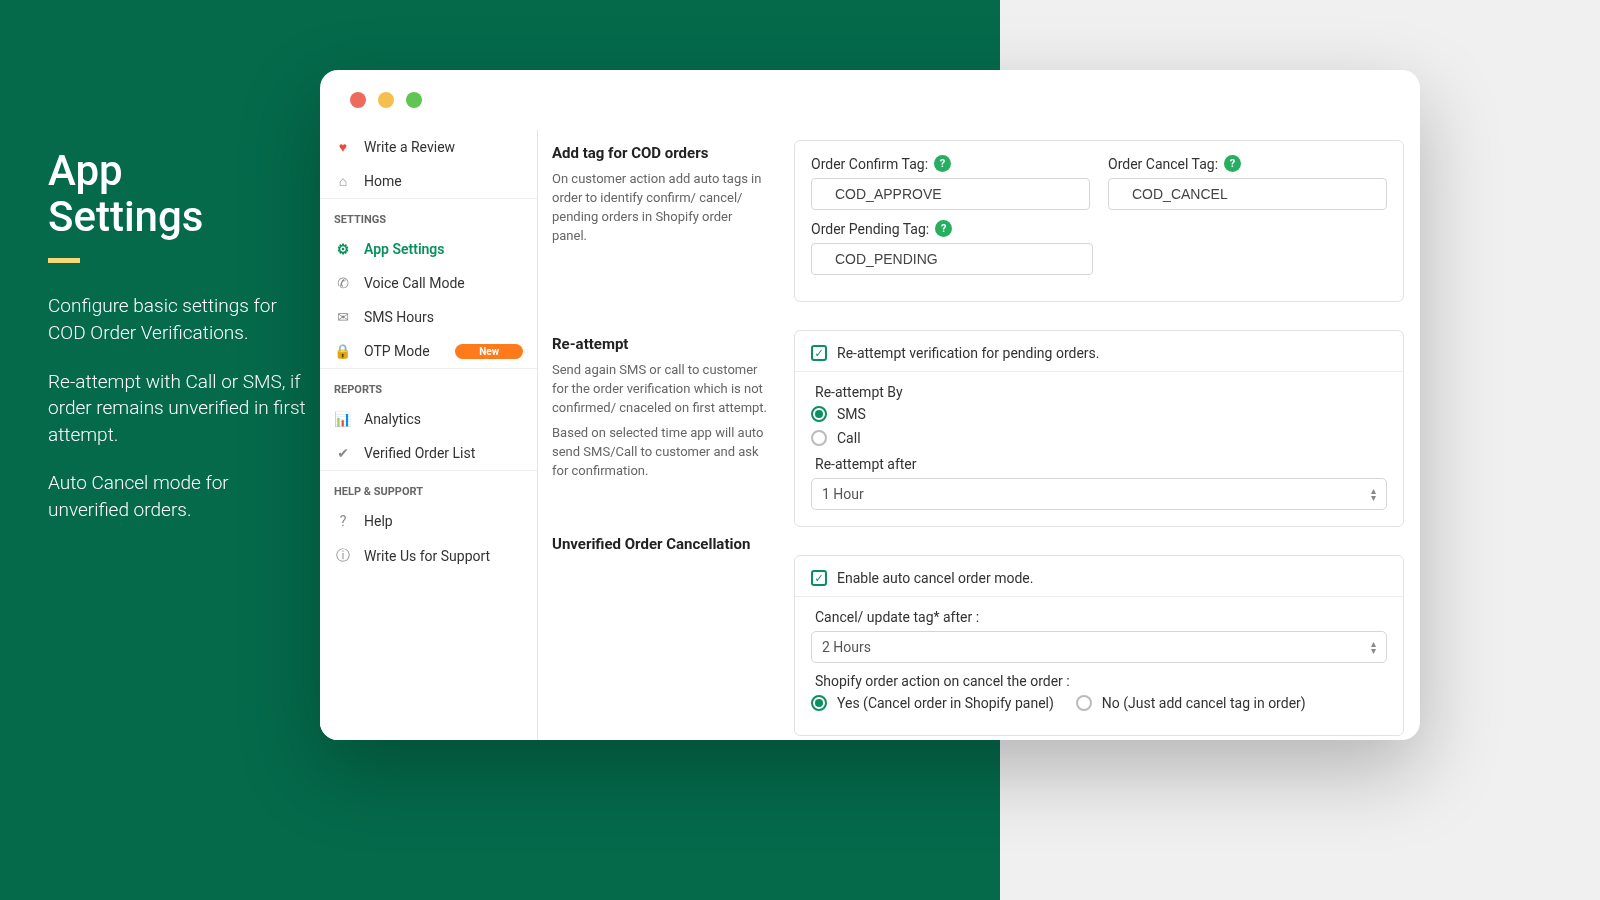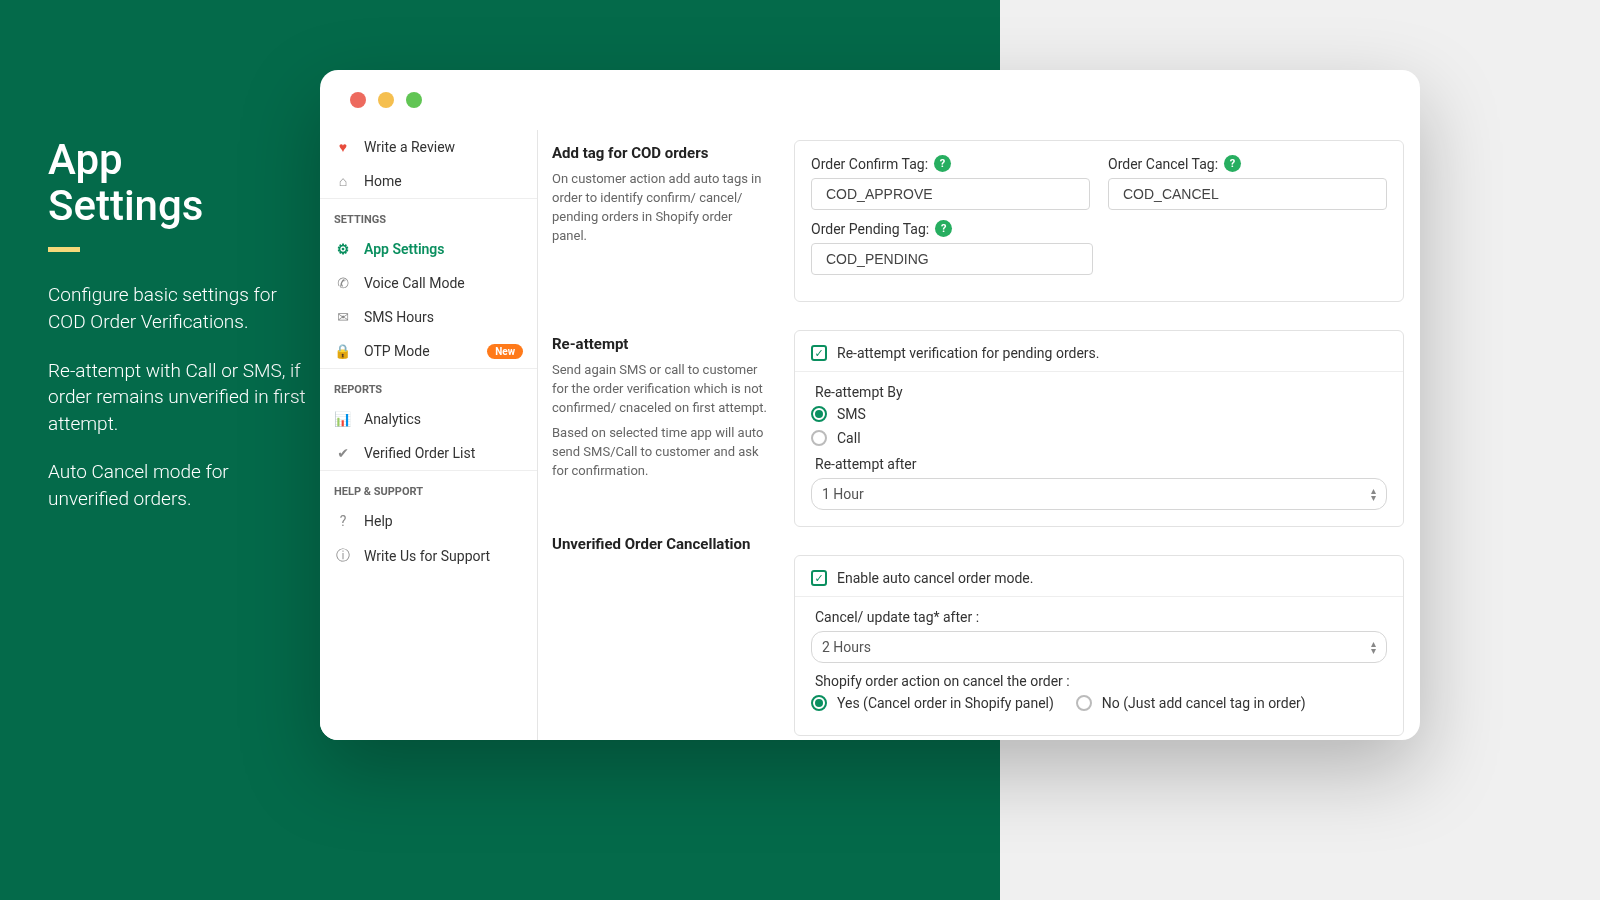--- a/index.html
+++ b/index.html
@@ -12,21 +12,21 @@
   position: relative;
 }
 .bg-green {
   position: absolute;
   left: 0; top: 0;
   width: 1000px; height: 900px;
   background: #046a4a;
 }
 .left-copy {
   position: absolute;
-  left: 48px; top: 137px;
+  left: 48px; top: 148px;
   width: 260px;
   color: #fff;
 }
 .left-copy h1 {
   font-size: 42px;
   font-weight: 500;
   line-height: 1.1;
   margin-bottom: 18px;
 }
 .yellow-bar {
@@ -84,21 +84,21 @@
   padding: 14px 14px 6px 14px;
   font-size: 11px;
   font-weight: 700;
   color: #666;
 }
 .side-group-top { border-top: 1px solid #eee; }
 .badge-new {
   background: #ff7a1a;
   color: #fff;
   font-size: 10px;
-  padding: 2px 8px;
+  padding: 2px 24px;
   border-radius: 10px;
   font-weight: 700;
   margin-left: auto;
 }
 .content {
   flex: 1;
   display: flex;
   overflow-y: auto;
 }
 .desc-col {
@@ -129,42 +129,42 @@
 .help-badge {
   width: 17px; height: 17px; border-radius: 50%;
   background: #27ae60; color: #fff;
   display: inline-flex; align-items: center; justify-content: center;
   font-size: 11px; font-weight: 700;
 }
 input.text {
   width: 100%;
   border: 1px solid #d6d6d6;
   border-radius: 4px;
-  padding: 7px 14px;
+  padding: 7px 23px;
   font-size: 14px;
   color: #444;
 }
 .chk-line { display: flex; align-items: center; gap: 10px; margin-bottom: 10px; }
 .chk {
   width: 16px; height: 16px; border: 2px solid #0a8f5f; border-radius: 3px;
   display: inline-flex; align-items: center; justify-content: center;
   color: #0a8f5f; font-size: 11px;
 }
 .divider { height: 1px; background: #eee; margin: 8px -16px 12px; }
 .radio-line { display: flex; align-items: center; gap: 10px; margin-bottom: 8px; }
 .radio {
   width: 16px; height: 16px; border: 2px solid #bbb; border-radius: 50%;
   display: inline-flex; align-items: center; justify-content: center;
 }
 .radio.selected { border-color: #0a8f5f; }
 .radio.selected::after { content: ""; width: 8px; height: 8px; background: #0a8f5f; border-radius: 50%; }
 .select {
   width: 100%;
   border: 1px solid #d6d6d6;
-  border-radius: 12px;
+  border-radius: 5px;
   padding: 7px 10px;
   font-size: 14px;
   color: #555;
   position: relative;
   background: #fff;
 }
 .select::after {
   content: "";
   position: absolute; right: 10px; top: 50%;
   width: 6px; height: 10px; transform: translateY(-50%);

